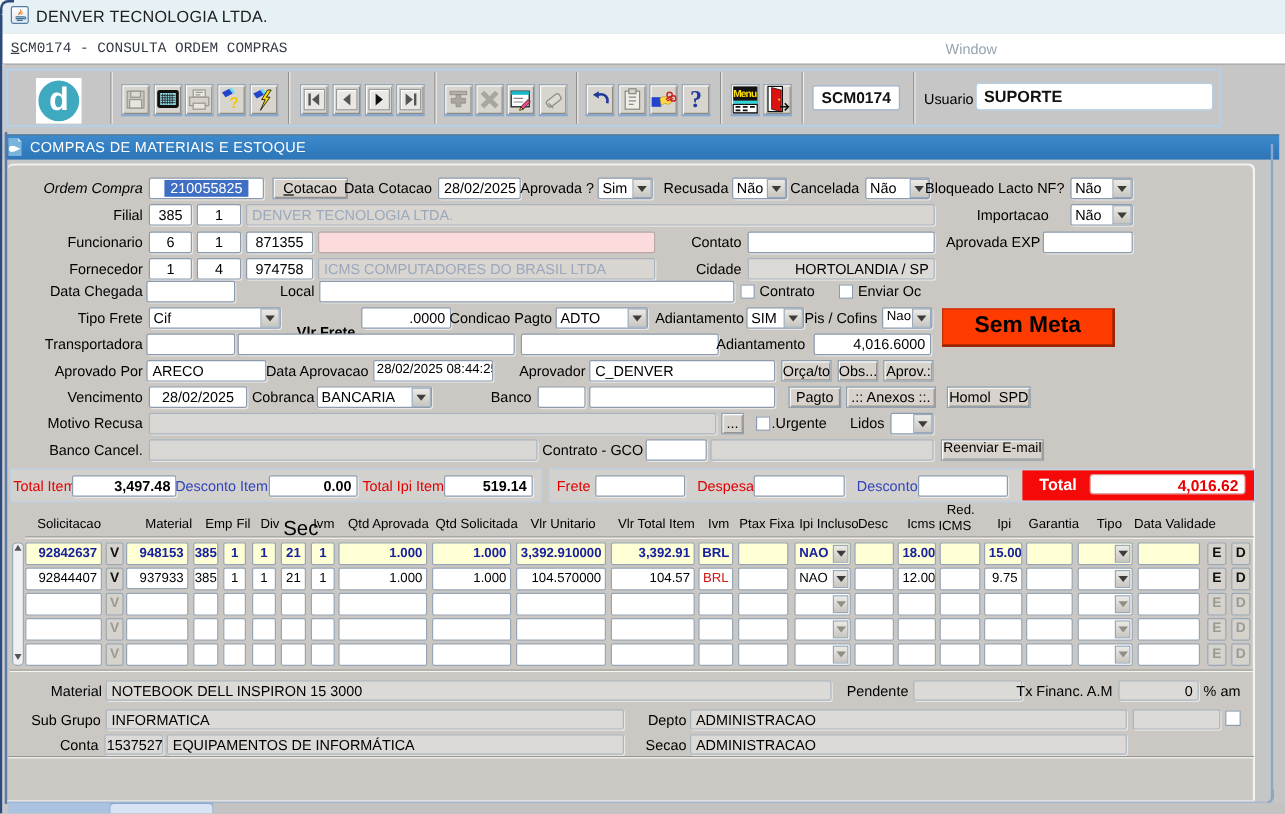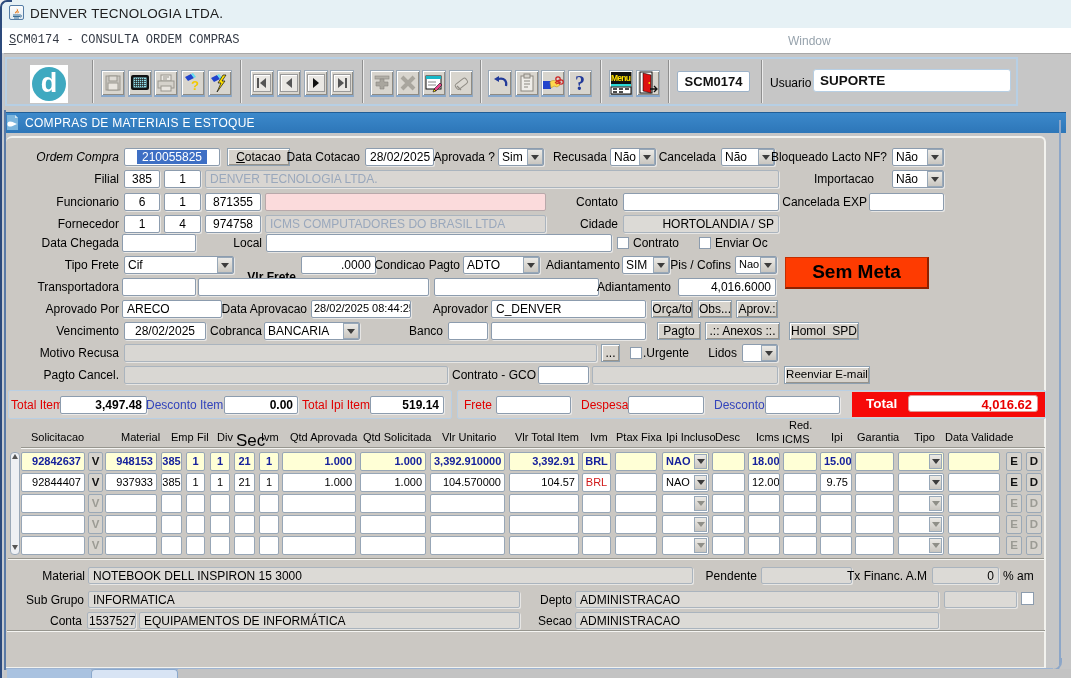--- a/index.html
+++ b/index.html
@@ -232,21 +232,21 @@
 <div class="ar" style="left:927px;top:171px;width:16px;height:16px;">
     <span class="tri"></span>
   </div>
 <div class="lb" style="right:952px;top:195px;">Funcionario</div>
 <div class="fd" style="left:124px;top:193px;width:36px;height:18px;text-align:center;padding:1px 4px 0 4px;">6</div>
 <div class="fd" style="left:164px;top:193px;width:37px;height:18px;text-align:center;padding:1px 4px 0 4px;">1</div>
 <div class="fd" style="left:205px;top:193px;width:56px;height:18px;text-align:center;padding:1px 4px 0 4px;">871355</div>
 <div class="fdp" style="left:265px;top:193px;width:281px;height:18px;text-align:left;padding:1px 3px 0 3px;"></div>
 <div class="lb" style="right:453px;top:195px;">Contato</div>
 <div class="fd" style="left:623px;top:193px;width:156px;height:18px;text-align:left;padding:1px 3px 0 3px;"></div>
-<div class="lb" style="right:204px;top:195px;">Cancelada EXP</div>
+<div class="lb" style="right:204px;top:195px;">Aprovada EXP</div>
 <div class="fd" style="left:869px;top:193px;width:75px;height:18px;text-align:left;padding:1px 3px 0 3px;"></div>
 <div class="lb" style="right:952px;top:217px;">Fornecedor</div>
 <div class="fd" style="left:124px;top:215px;width:36px;height:18px;text-align:center;padding:1px 4px 0 4px;">1</div>
 <div class="fd" style="left:164px;top:215px;width:37px;height:18px;text-align:center;padding:1px 4px 0 4px;">4</div>
 <div class="fd" style="left:205px;top:215px;width:56px;height:18px;text-align:center;padding:1px 4px 0 4px;">974758</div>
 <div class="fdg" style="left:265px;top:215px;width:281px;height:18px;text-align:left;padding:1px 4px 0 4px;">ICMS COMPUTADORES DO BRASIL LTDA</div>
 <div class="lb" style="right:453px;top:217px;">Cidade</div>
 <div class="fdk" style="left:623px;top:215px;width:156px;height:18px;text-align:right;padding:1px 4px 0 4px;">HORTOLANDIA / SP</div>
 <div class="lb" style="right:952px;top:236px;">Data Chegada</div>
 <div class="fd" style="left:122px;top:234px;width:74px;height:18px;text-align:left;padding:1px 3px 0 3px;"></div>
@@ -310,21 +310,21 @@
 <div class="lb" style="right:952px;top:346px;">Motivo Recusa</div>
 <div class="fdd" style="left:124px;top:344px;width:473px;height:18px;text-align:left;padding:1px 3px 0 3px;"></div>
 <div class="bt" style="left:601px;top:344px;width:19px;height:18px;font-size:12px;">...</div>
 <div class="ck" style="left:630px;top:347px;width:12px;height:12px;"></div>
 <div class="lb2" style="left:643px;top:346px;">.Urgente</div>
 <div class="lb" style="right:334px;top:346px;">Lidos</div>
 <div class="fd" style="left:742px;top:344px;width:36px;height:18px;text-align:left;padding:1px 17px 0 3px;font-size:12px;"></div>
 <div class="ar" style="left:761px;top:345px;width:16px;height:16px;">
     <span class="tri"></span>
   </div>
-<div class="lb" style="right:952px;top:368px;">Pagto Cancel.</div>
+<div class="lb" style="right:952px;top:368px;">Banco Cancel.</div>
 <div class="fdd" style="left:124px;top:366px;width:324px;height:18px;text-align:left;padding:1px 3px 0 3px;"></div>
 <div class="lb" style="right:535px;top:368px;">Contrato - GCO</div>
 <div class="fd" style="left:538px;top:366px;width:51px;height:18px;text-align:left;padding:1px 3px 0 3px;"></div>
 <div class="fdd" style="left:592px;top:366px;width:186px;height:18px;text-align:left;padding:1px 3px 0 3px;"></div>
 <div class="bt" style="left:784px;top:366px;width:86px;height:18px;font-size:11.5px;">Reenviar E-mail</div>
 <div style="left:8px;top:390px;width:444px;height:29px;background:#d3d1ce;border:1px solid #b9cfe4;border-radius:2px;"></div>
 <div style="left:457px;top:390px;width:589px;height:29px;background:#d3d1ce;border:1px solid #b9cfe4;border-radius:2px;"></div>
 <div class="lb2" style="left:11px;top:398px;"><span style="color:#e00000;">Total Item</span></div>
 <div class="fd" style="left:60px;top:396px;width:87px;height:18px;text-align:right;padding:1px 4px 0 4px;font-weight:bold;">3,497.48</div>
 <div class="lb2" style="left:146px;top:398px;"><span style="color:#3344bb;">Desconto Item</span></div>

